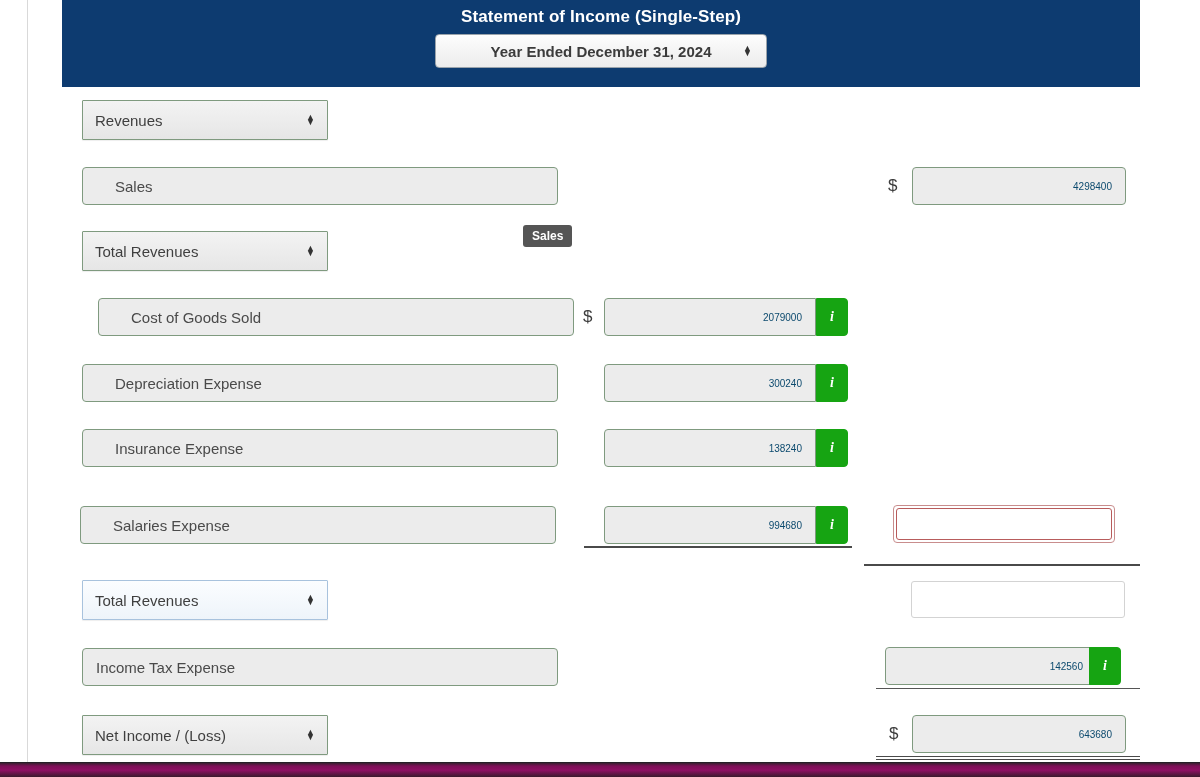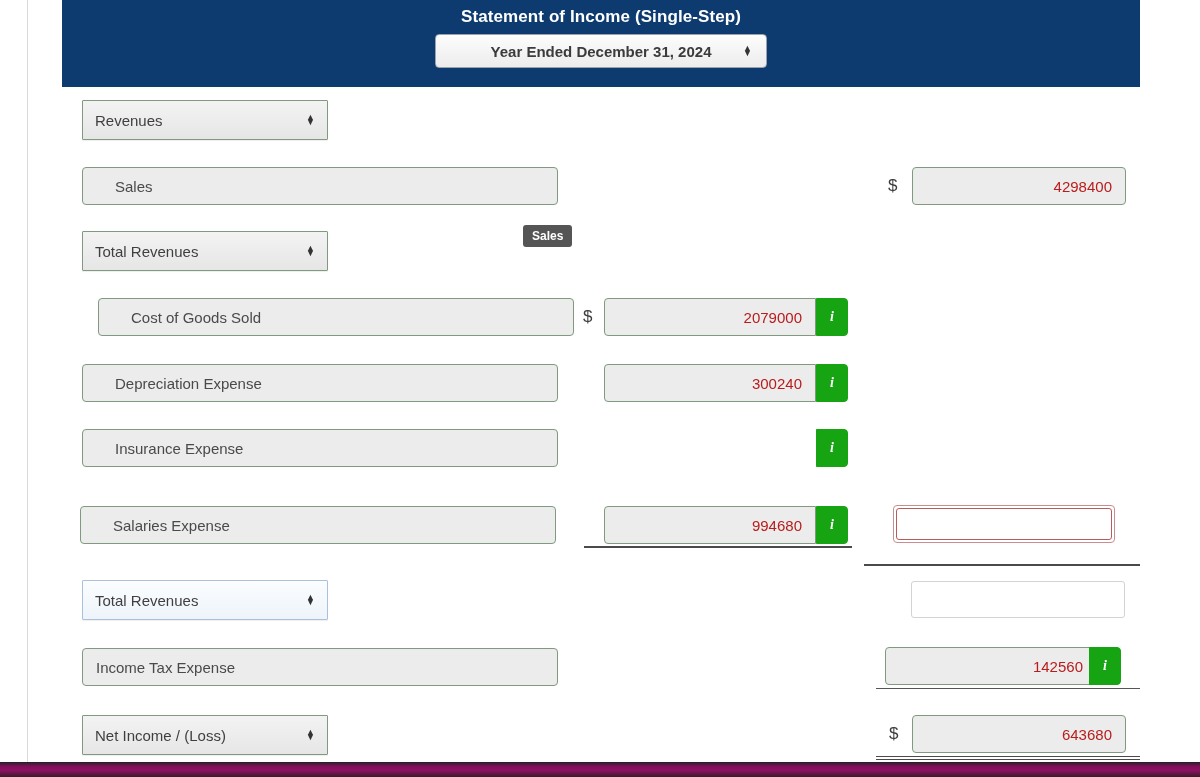--- a/index.html
+++ b/index.html
@@ -138,22 +138,22 @@
   .val-field {
     position: absolute;
     height: 38px;
     border: 1px solid #7f9a7f;
     border-radius: 4px;
     background: #ececec;
     display: flex;
     align-items: center;
     justify-content: flex-end;
     padding-right: 13px;
-    font-size: 15px;
-    color: #b91c1c;
+    font-size: 10px;
+    color: #0c4a6e;
   }
   .val-field.has-info { border-radius: 4px 0 0 4px; }
 
   .info-btn {
     position: absolute;
     height: 38px;
     width: 32px;
     background: #16a412;
     border: 1px solid #16a412;
     border-radius: 0 4px 4px 0;
@@ -282,20 +282,23 @@
   <div class="val-field has-info" style="left:604px; top:364px; width:212px;text-align:center;">
     <span>300240</span>
   </div>
   <div class="info-btn" style="left:816px; top:364px;">
     <span>i</span>
   </div>
 
   <div class="acct-field indent" style="left:82px; top:429px; width:476px;">
     <span>Insurance Expense</span>
   </div>
+  <div class="val-field has-info" style="left:604px; top:429px; width:212px;">
+    <span>138240</span>
+  </div>
   <div class="info-btn" style="left:816px; top:429px;">
     <span>i</span>
   </div>
 
   <div class="acct-field indent" style="left:80px; top:506px; width:476px;">
     <span>Salaries Expense</span>
   </div>
   <div class="val-field has-info" style="left:604px; top:506px; width:212px;">
     <span>994680</span>
   </div>

